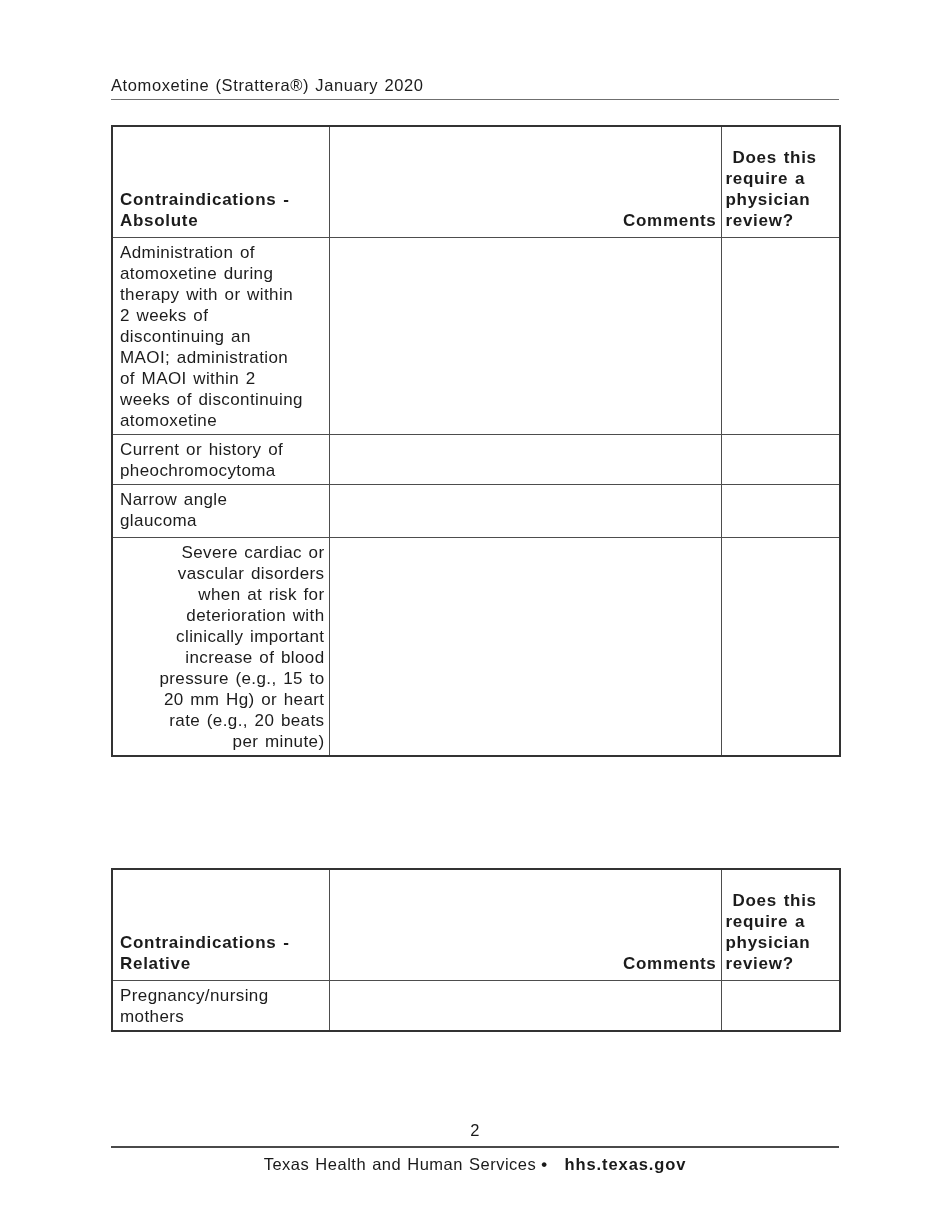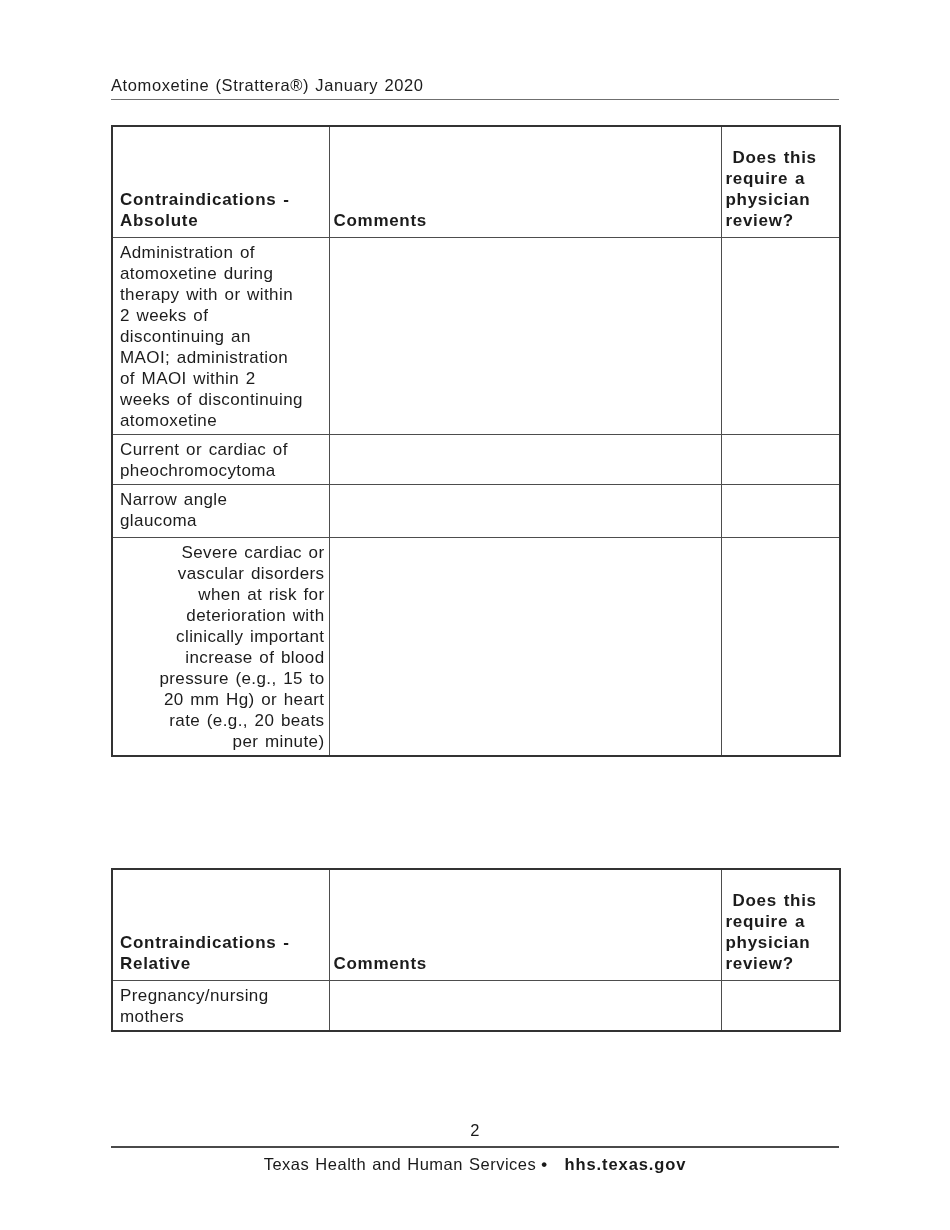--- a/index.html
+++ b/index.html
@@ -45,21 +45,21 @@
   }
   table.ct th {
     font-weight: bold;
     height: 100px;
     vertical-align: bottom;
     text-align: left;
     padding: 4px 4px 6px 7px;
     white-space: pre-wrap;
     letter-spacing: 0.7px;
   }
-  table.ct th.com { text-align: left; padding-left: 4px; }
+  table.ct th.com { text-align: right; padding-left: 4px; }
   table.ct th.rev { padding-left: 4px; padding-right: 14px; }
   table.ct td {
     vertical-align: top;
     padding: 4px 4px 3px 7px;
     white-space: pre-wrap;
     margin-top: 44px;
   }
   table.ct tr.r1 td { height: 189px; }
   table.ct tr.r2 td { height: 42px; }
   table.ct tr.r3 td { height: 86px; }
@@ -117,21 +117,21 @@
 2 weeks of
 discontinuing an
 MAOI; administration
 of MAOI within 2
 weeks of discontinuing
 atomoxetine</td>
         <td></td>
         <td></td>
       </tr>
       <tr class="r2">
-        <td>Current or cardiac of
+        <td>Current or history of
 pheochromocytoma</td>
         <td></td>
         <td></td>
       </tr>
       <tr class="r4">
         <td>Narrow angle
 glaucoma</td>
         <td></td>
         <td></td>
       </tr>

